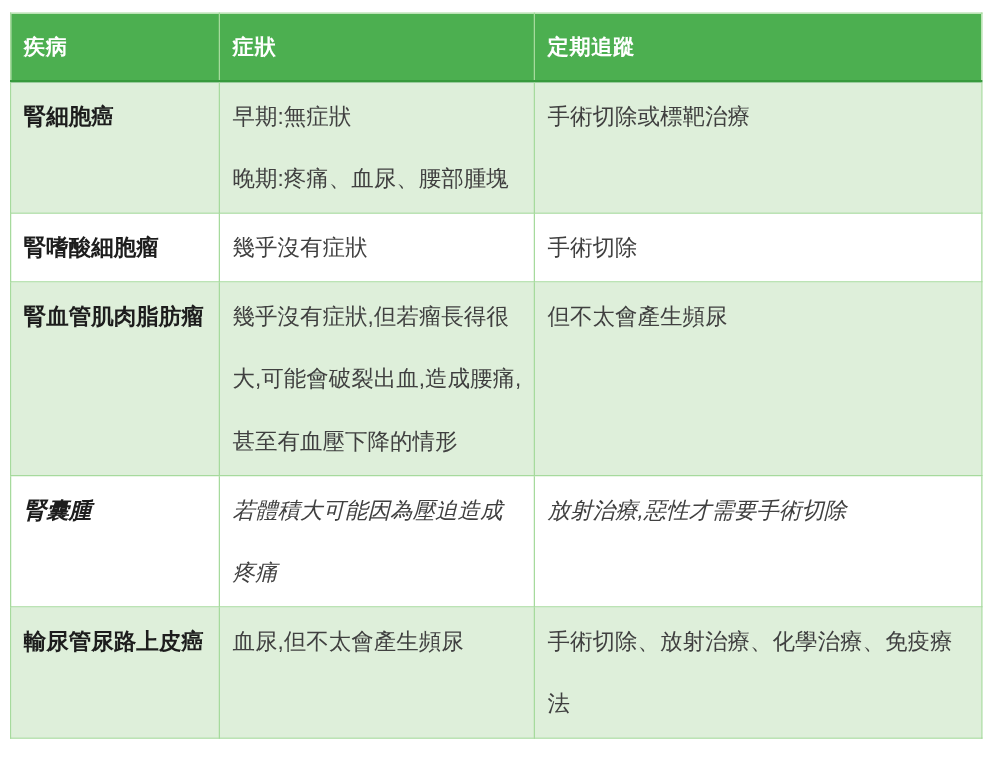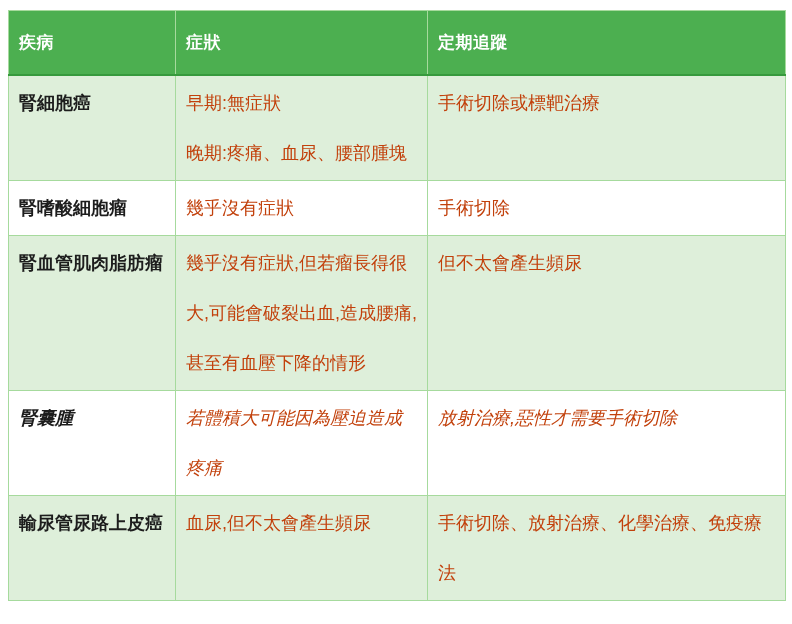--- a/index.html
+++ b/index.html
@@ -20,34 +20,34 @@
   }
   col.c1 { width: 167px; }
   col.c2 { width: 252px; }
   col.c3 { width: 358px; }
   th, td {
     border: 1px solid #a6da9d;
     box-sizing: border-box;
     text-align: left;
     overflow: hidden;
   }
-  thead tr { height: 64px; }
+  thead tr { height: 54px; }
   th {
     background: #4caf50;
     color: #ffffff;
     font-size: 17px;
     font-weight: bold;
     padding: 0 10px;
     vertical-align: middle;
     border-bottom: 2px solid #379a3d;
     letter-spacing: 0.5px;
   }
   td {
     font-size: 18px;
-    color: #c2410c;
+    color: #404040;
     line-height: 50px;
     padding: 2px 10px;
     vertical-align: top;
     white-space: pre-line;
   }
   td.col-disease {
     font-weight: bold;
     color: #1d1d1d;
   }
   tbody tr:nth-child(odd) { background: #deefda; }

